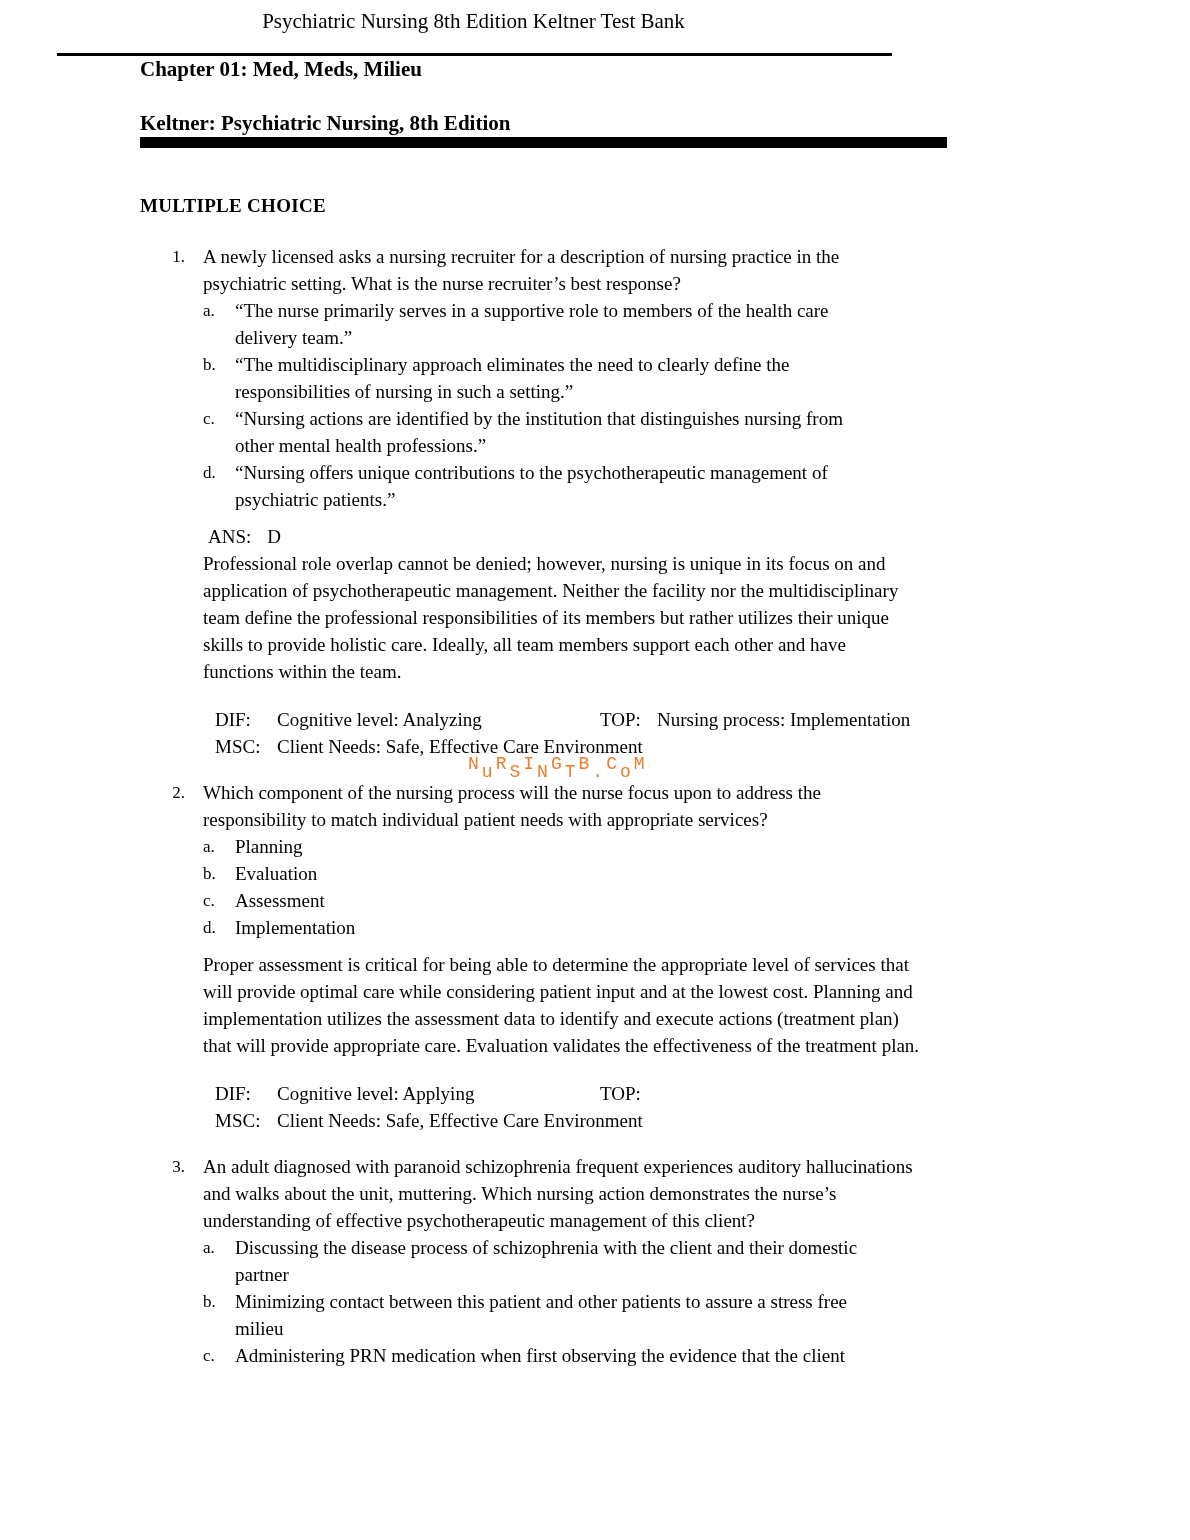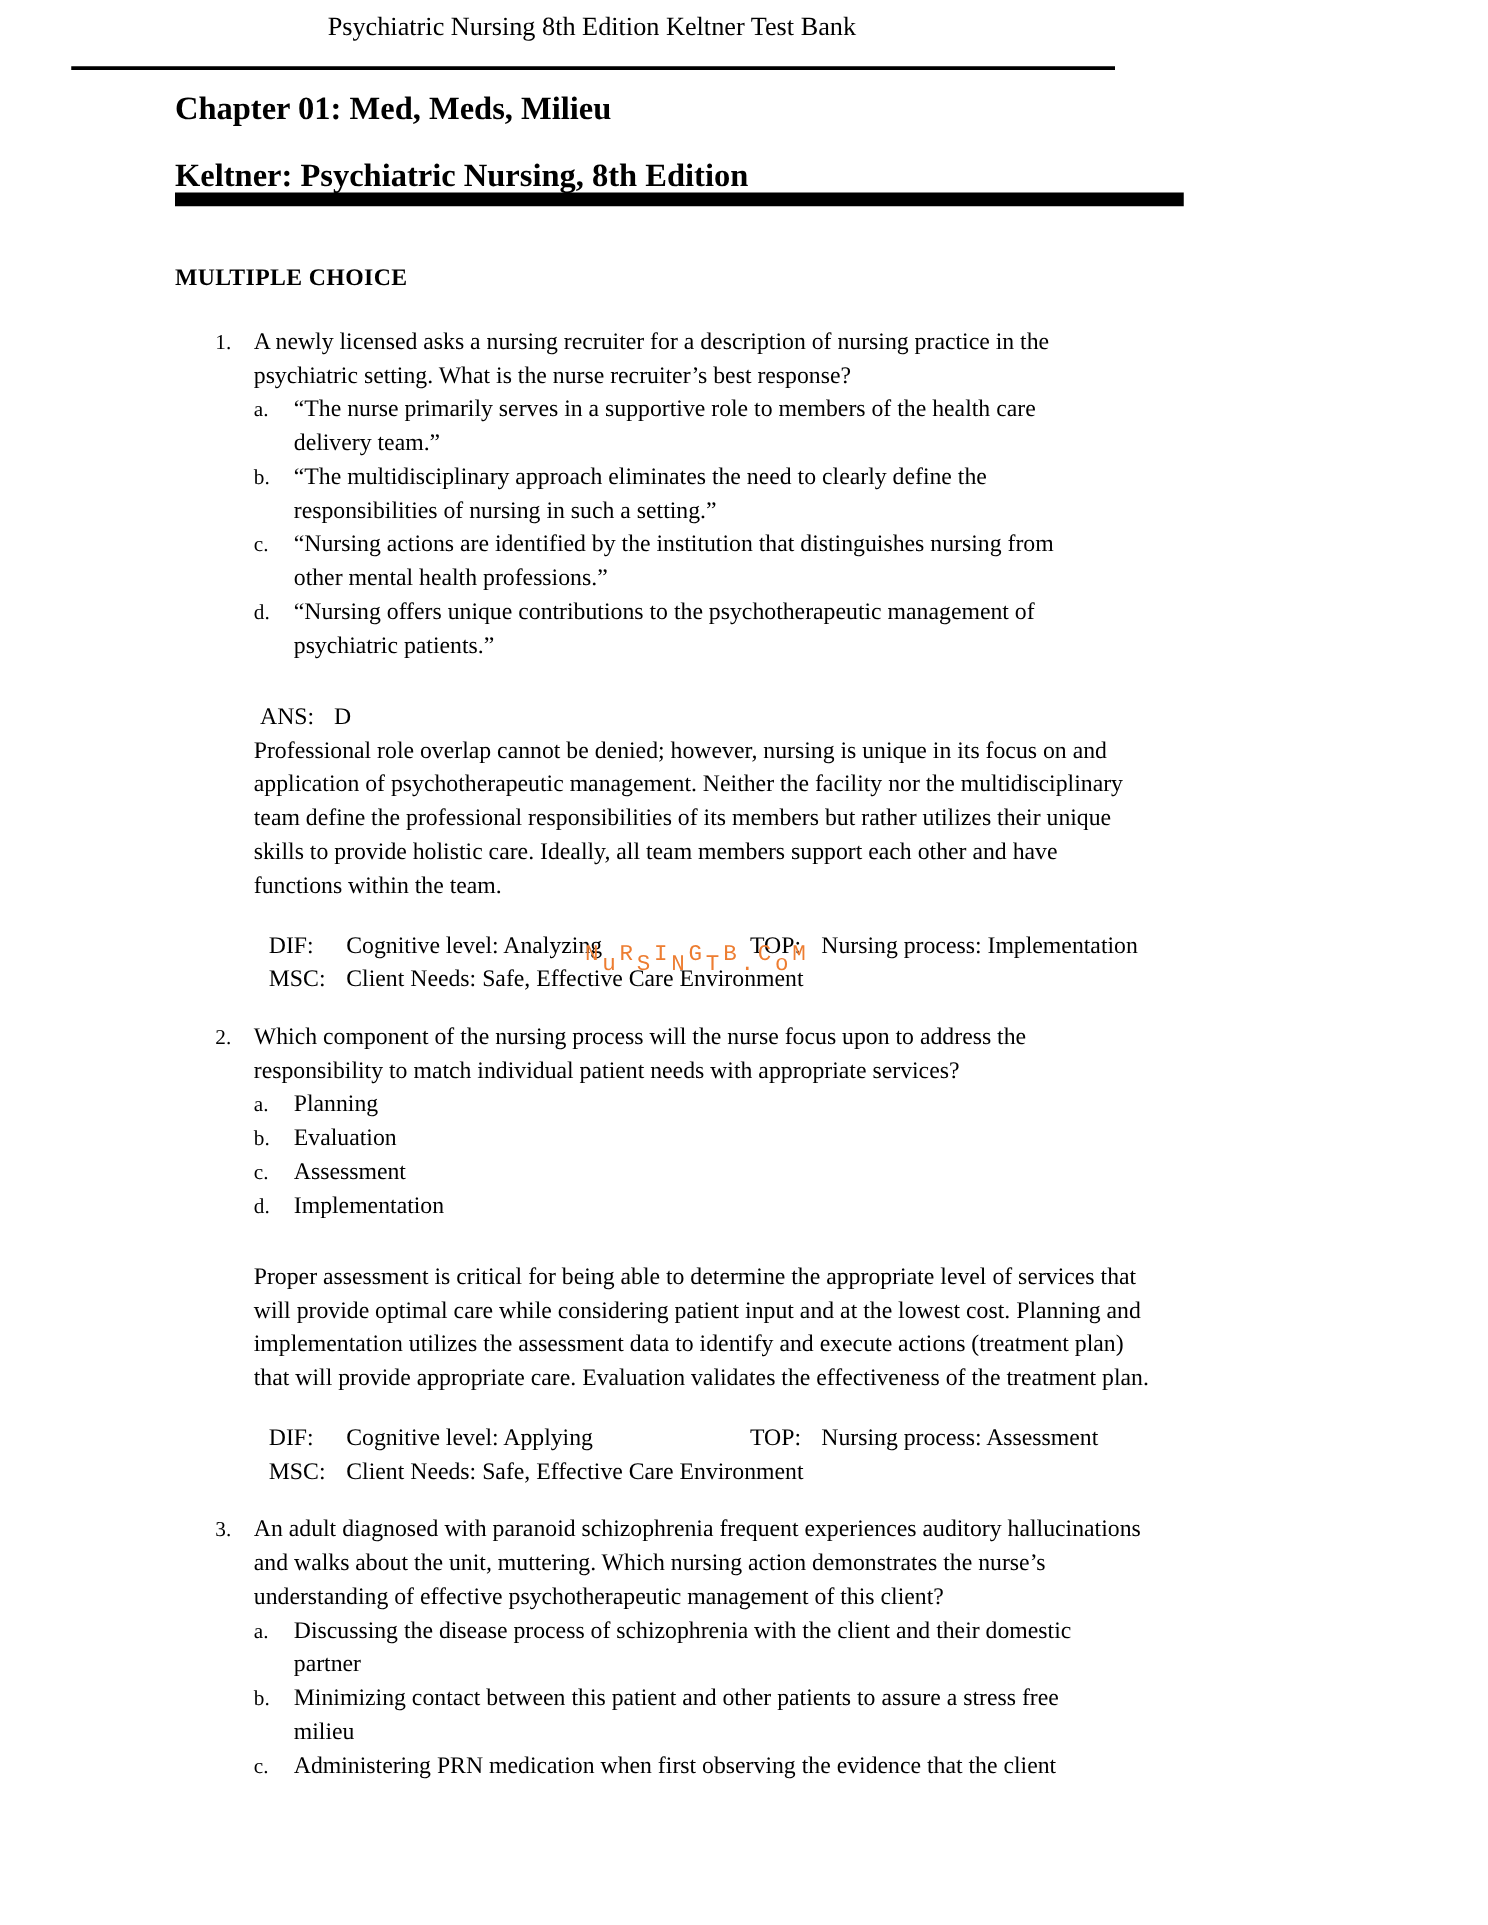--- a/index.html
+++ b/index.html
@@ -21,23 +21,22 @@
   .rule {
     margin: 20px 55px 0 57px;
     height: 3px;
     background: #000000;
   }
   .content {
     margin-left: 140px;
     width: 952px;
   }
   .chapter-block {
-    margin-top: 17px;
     font-weight: bold;
-    font-size: 26px;
+    font-size: 21px;
     line-height: 27px;
     white-space: pre-line;
   }
   .chapter-bar {
     height: 11px;
     width: 950px;
     background: #000000;
   }
   .section-heading {
     margin-top: 46px;
@@ -54,21 +53,21 @@
     margin-right: 18px;
     text-align: right;
     font-size: 17px;
     line-height: 27px;
   }
   .q-body { flex: 1; font-size: 19px; line-height: 27px; }
   .q-stem { white-space: pre-line; }
   .option { display: flex; }
   .opt-letter { flex: none; width: 32px; font-size: 17px; line-height: 27px; }
   .opt-text { flex: 1; white-space: pre-line; }
-  .answer-block { margin-top: 30px; }
+  .answer-block { margin-top: 10px; }
   .ans-line { padding-left: 5px; }
   .ans-value { margin-left: 16px; }
   .rationale { white-space: pre-line; }
   .meta { margin-top: 21px; }
   .meta-row { display: flex; margin-left: 12px; }
   .meta-label { flex: none; width: 62px; }
   .meta-val-dif { flex: none; width: 323px; }
   .meta-label-top { flex: none; width: 57px; }
   .meta-val-top { flex: 1; }
   .meta-val-msc { flex: 1; }
@@ -175,21 +174,20 @@
           <div class="rationale">Proper assessment is critical for being able to determine the appropriate level of services that
 will provide optimal care while considering patient input and at the lowest cost. Planning and
 implementation utilizes the assessment data to identify and execute actions (treatment plan)
 that will provide appropriate care. Evaluation validates the effectiveness of the treatment plan.</div>
         </div>
         <div class="meta">
           <div class="meta-row">
             <span class="meta-label">DIF:</span>
             <span class="meta-val-dif">Cognitive level: Applying</span>
             <span class="meta-label-top">TOP:</span>
-            <span class="meta-val-top">Nursing process: Assessment</span>
           </div>
           <div class="meta-row">
             <span class="meta-label">MSC:</span>
             <span class="meta-val-msc">Client Needs: Safe, Effective Care Environment</span>
           </div>
         </div>
       </div>
     </div>
 
     <div class="question">

